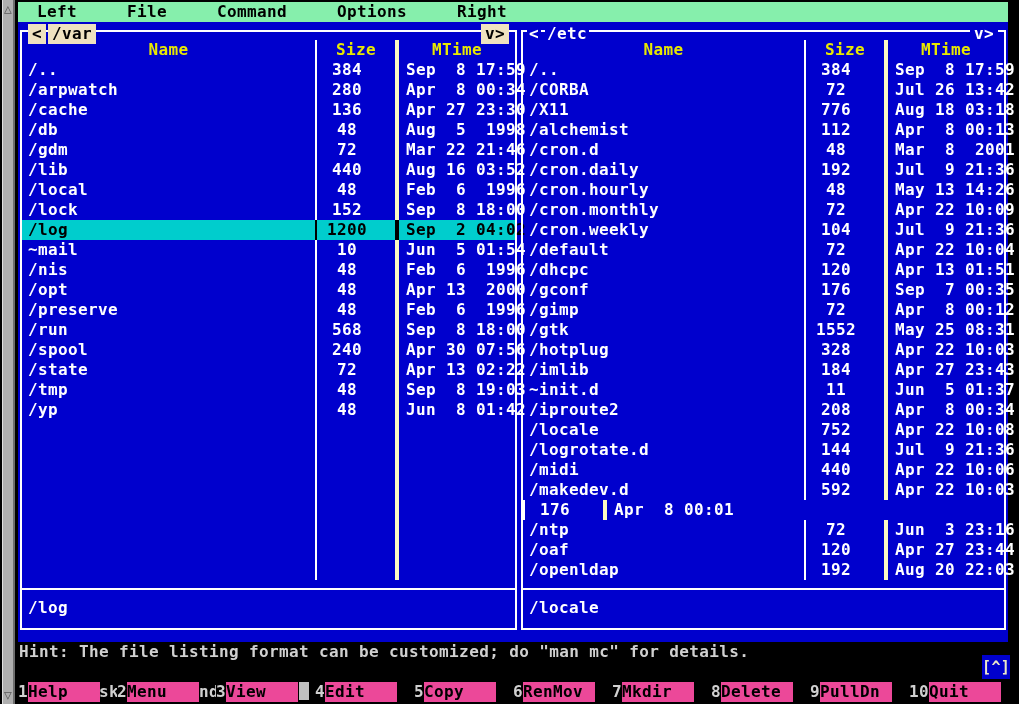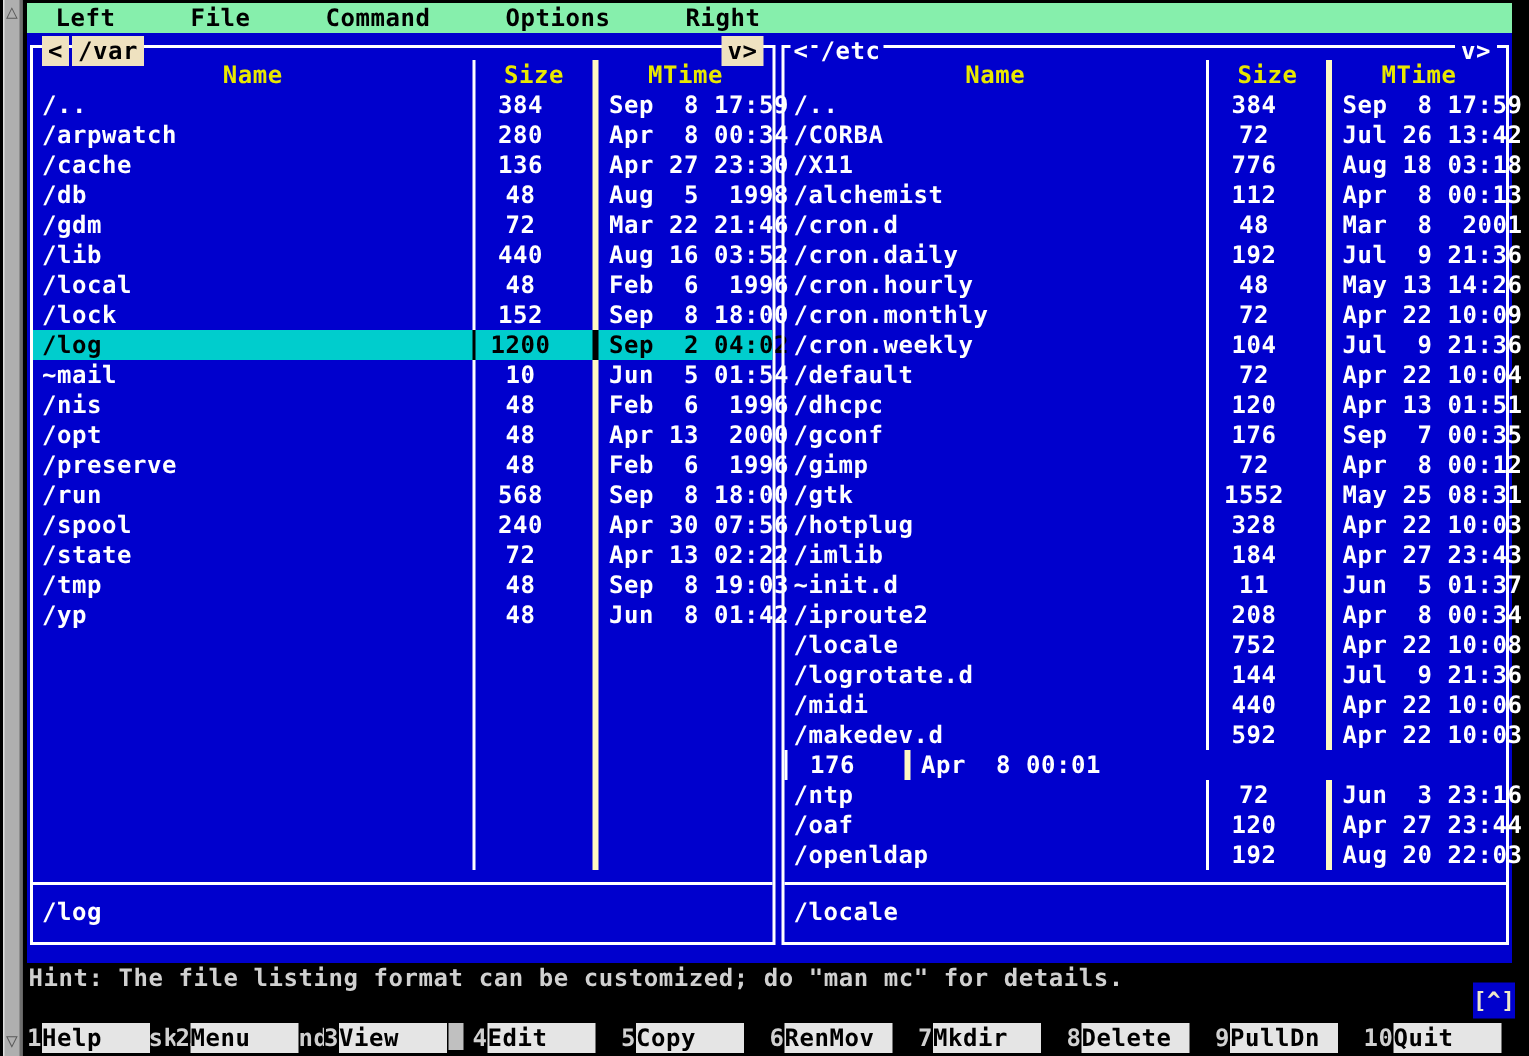--- a/index.html
+++ b/index.html
@@ -54,21 +54,21 @@
   .hint-row   { position:absolute; left:1px; top:642px; height:20px; color:#D0D0D0; white-space:pre; }
   .prompt-row { position:absolute; left:1px; top:662px; height:20px; color:#D0D0D0; white-space:pre; }
   .cursor { display:inline-block; width:10px; height:18px; background:#C0C0C0; vertical-align:-3px; }
 
   .scroll-badge { position:absolute; left:964px; top:655px; width:28px; height:24px;
     background:#0000CD; color:#EDE8C8; text-align:center; line-height:24px; font-size:15px; }
 
   .keybar { position:absolute; left:0; top:682px; width:990px; height:20px; display:flex; }
   .fkey { width:99px; height:20px; display:flex; }
   .fkey .knum { color:#D0D0D0; background:#000; white-space:pre; }
-  .fkey .klabel { width:72px; background:#e5e5e5; color:#000; overflow:hidden; }
+  .fkey .klabel { width:72px; background:#ec4899; color:#000; overflow:hidden; }
 </style>
 </head>
 <body>
 
 <div class="xscrollbar">
   <div class="sb-arrow sb-up">△</div>
   <div class="sb-arrow sb-down">▽</div>
 </div>
 
 <div class="screen">

